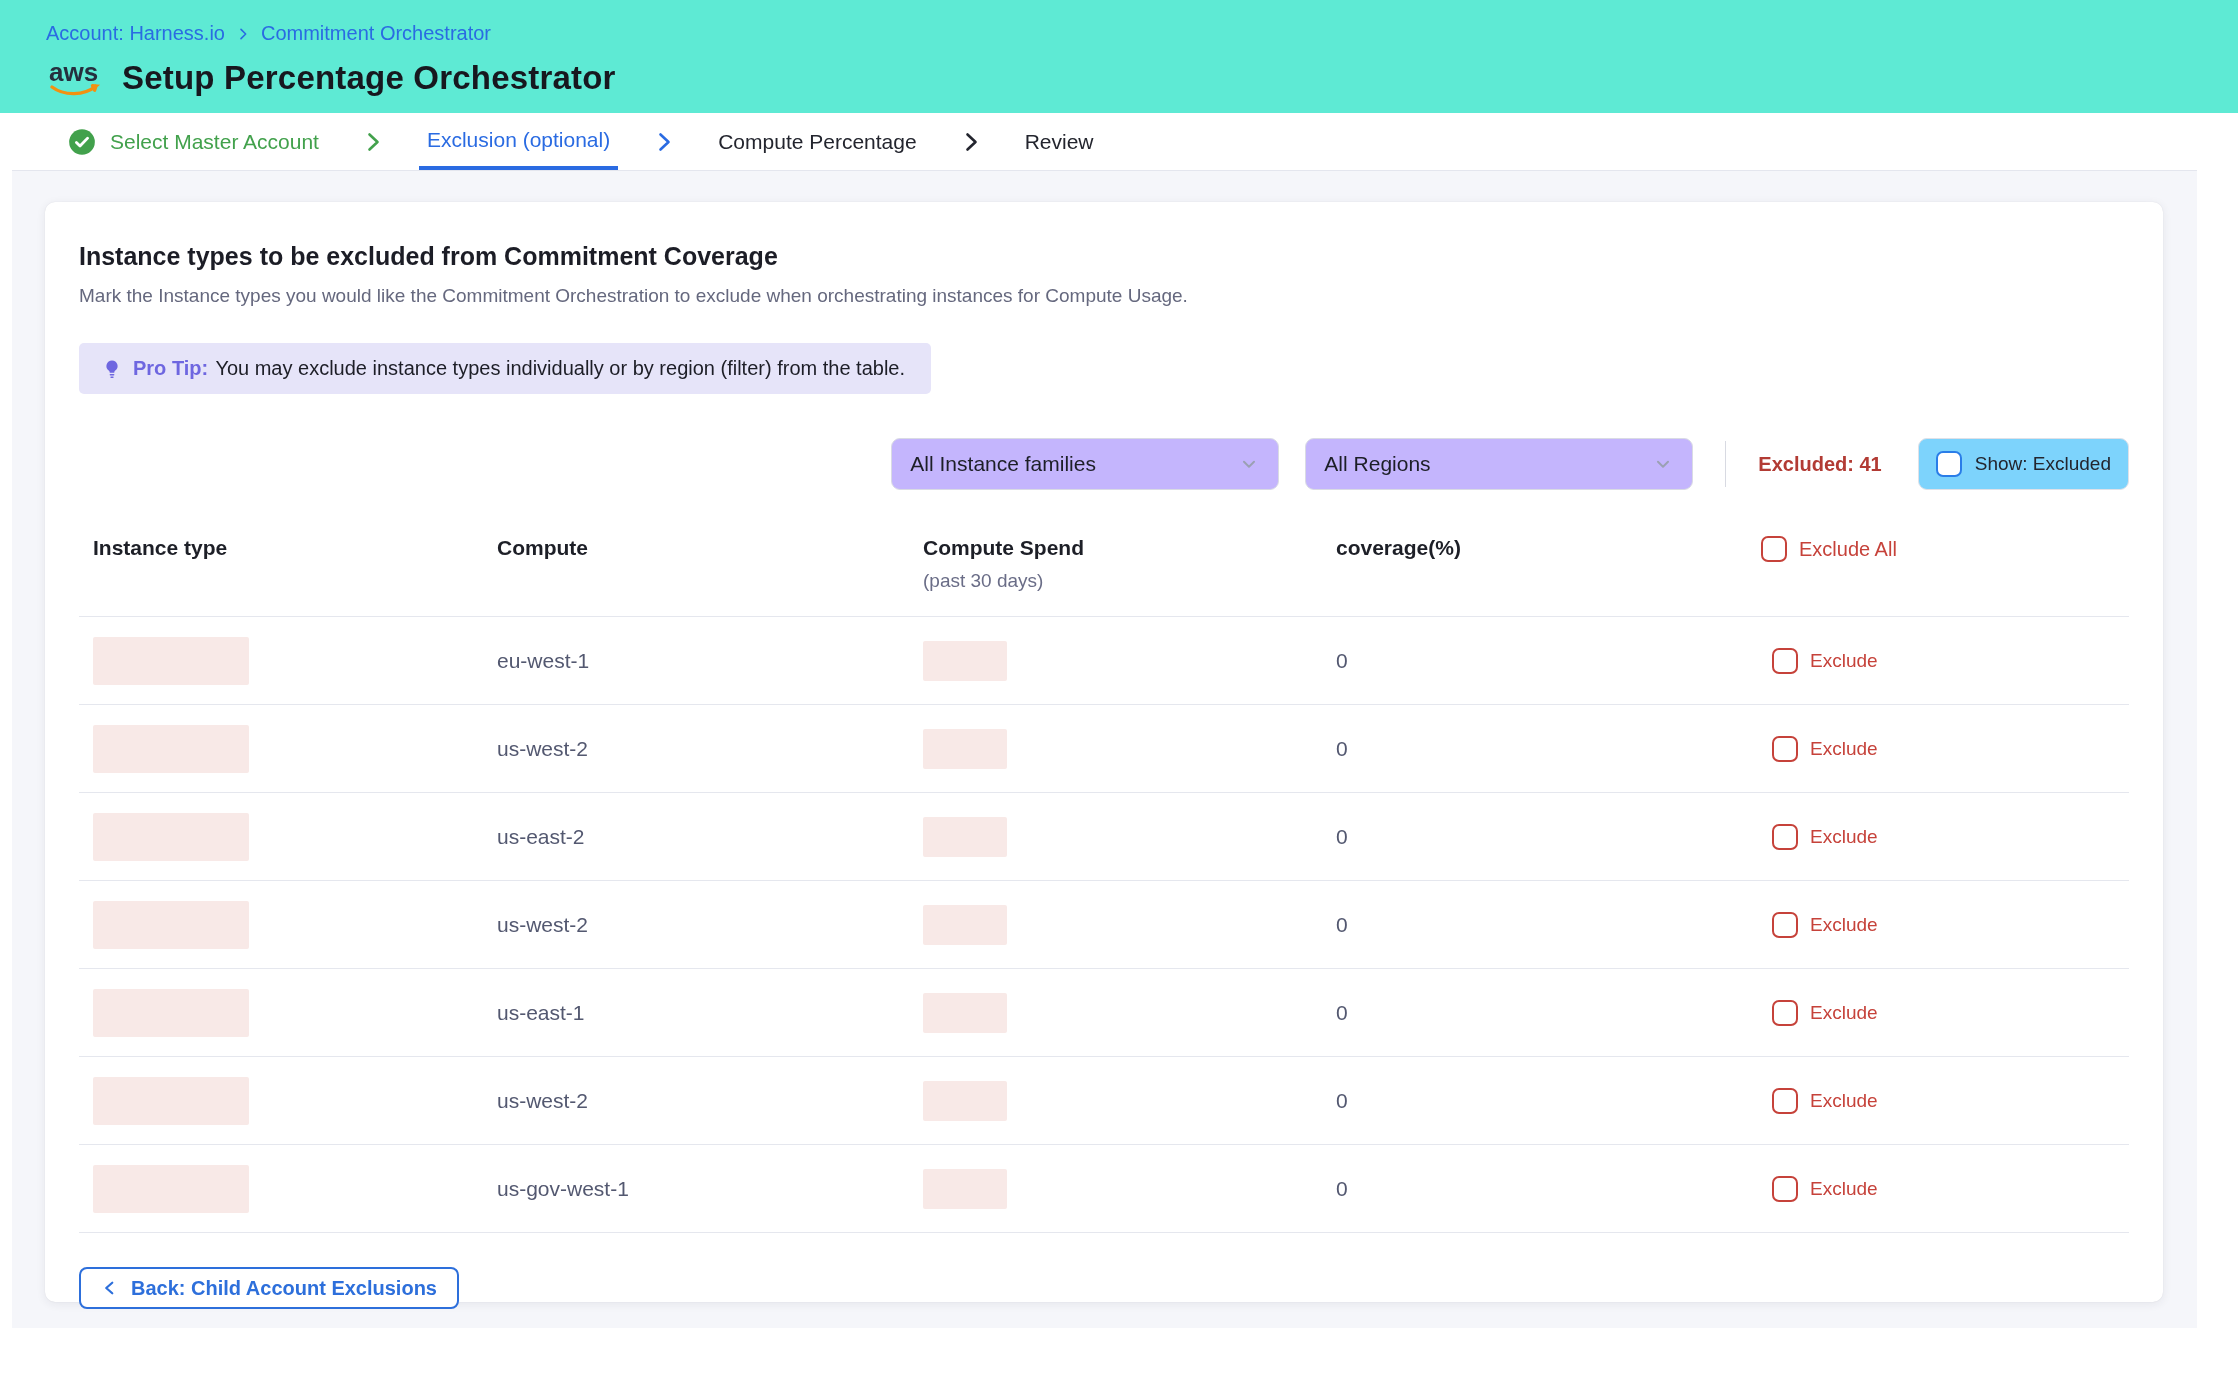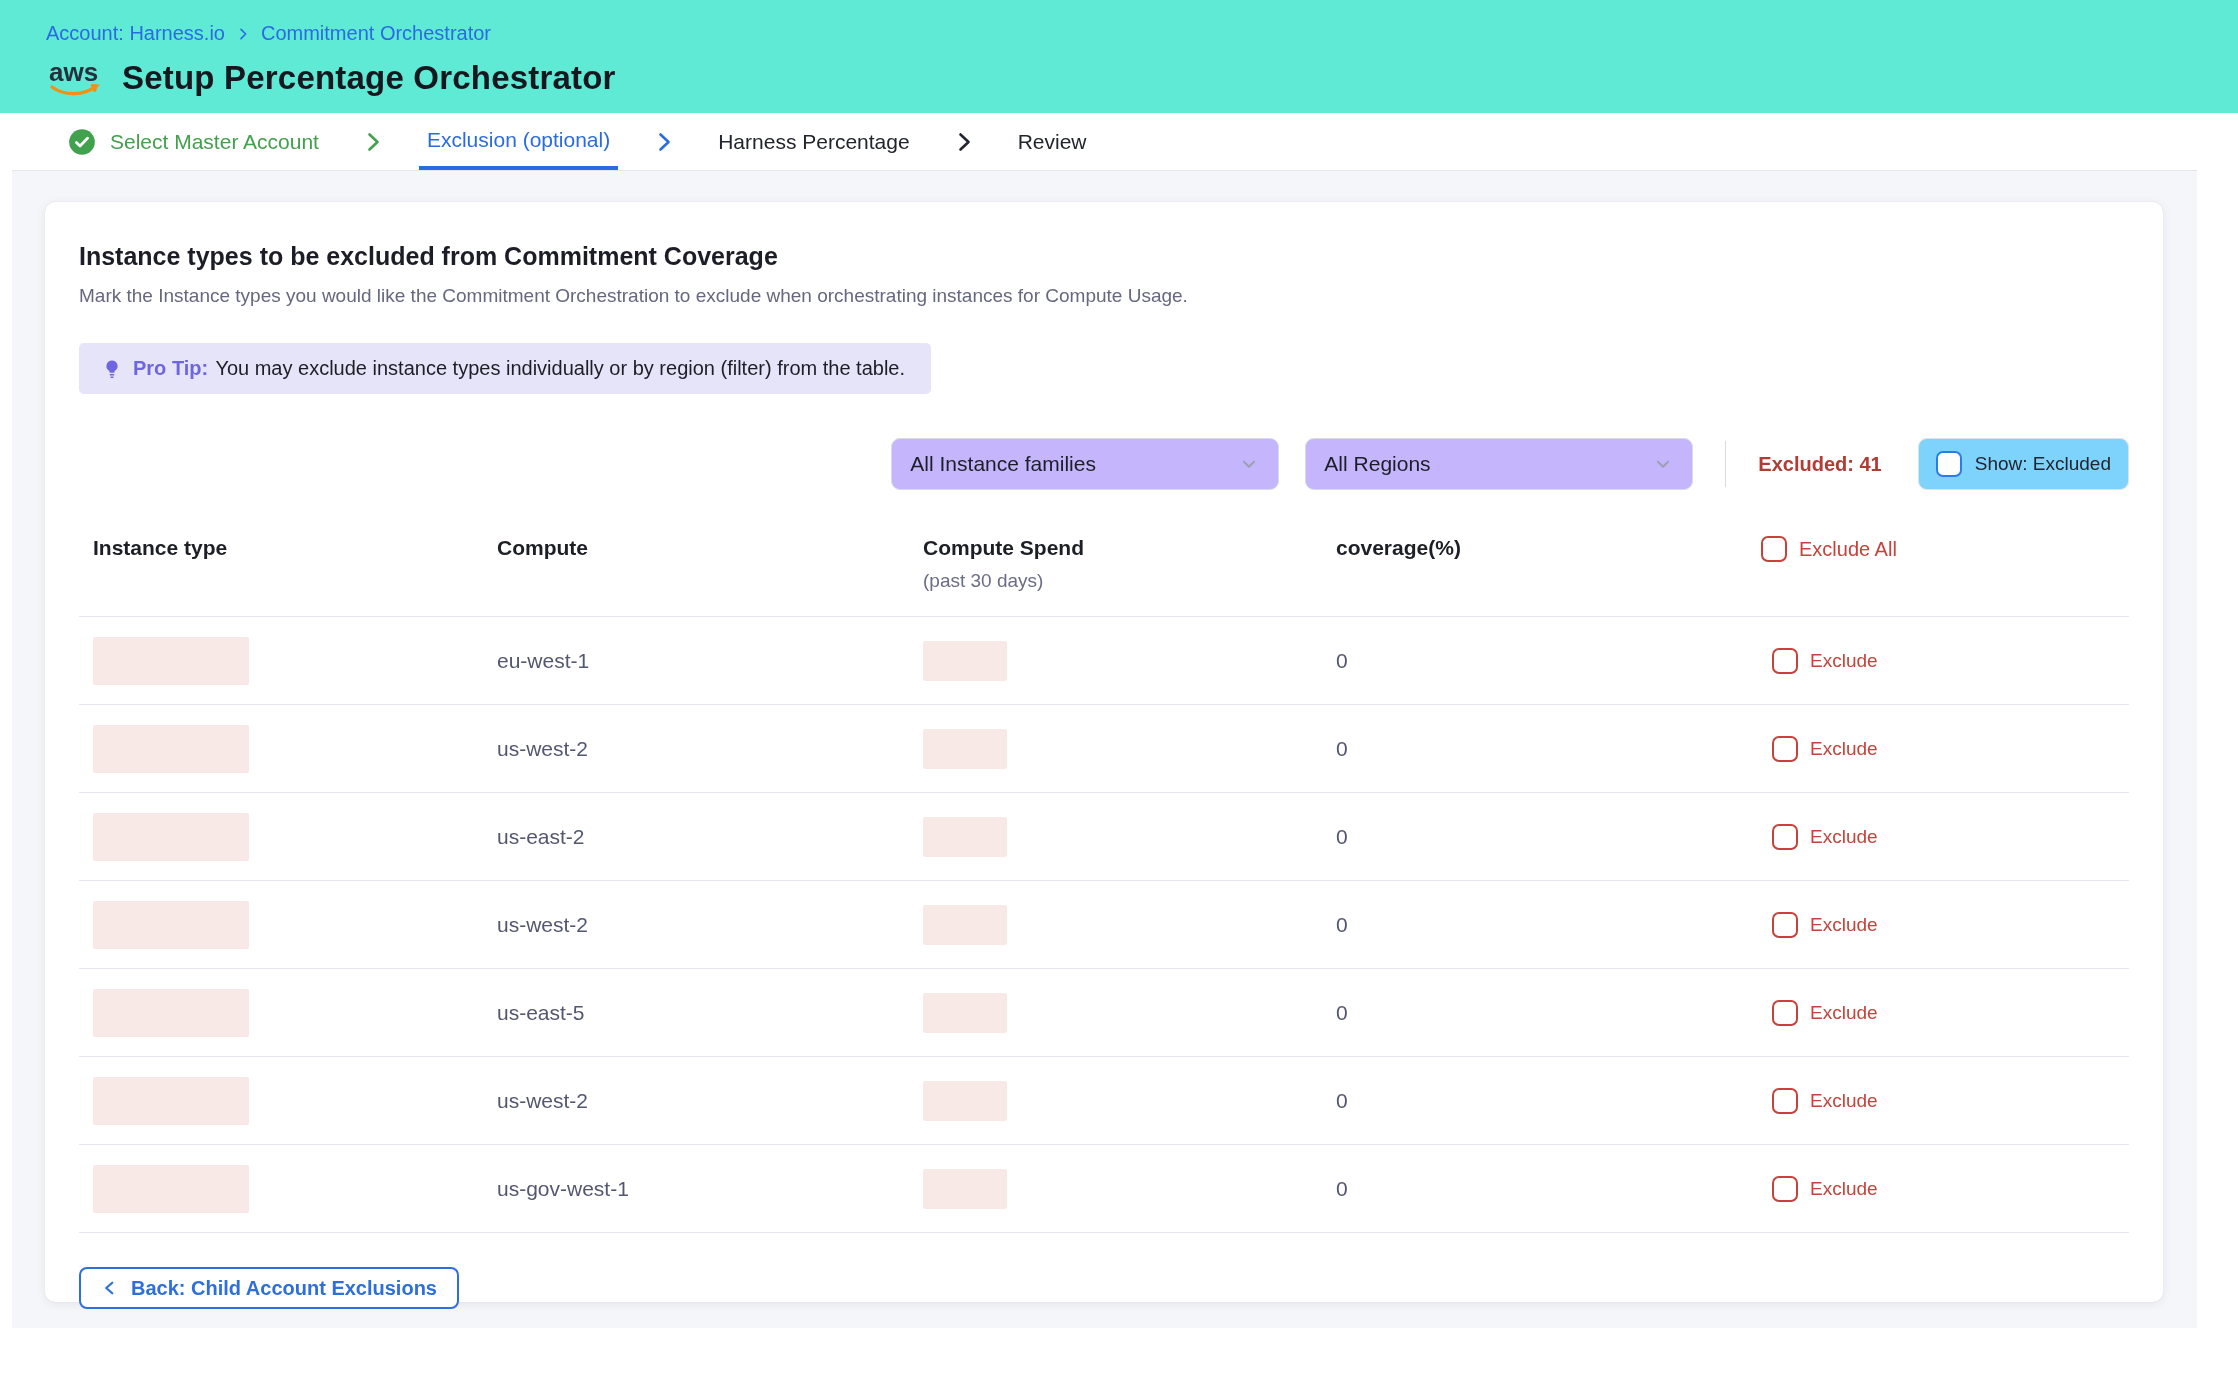--- a/index.html
+++ b/index.html
@@ -126,21 +126,21 @@
   <div class="step active">
     <span class="step-label">Exclusion (optional)</span>
   </div>
   <span class="step-chevron">
     <svg viewBox="0 0 24 24">
         <path d="M8.5 4.5l8 7.5-8 7.5" stroke="#2a6be2" stroke-width="2.6" fill="none" stroke-linecap="round" stroke-linejoin="round"></path>
       </svg>
   </span>
 
   <div class="step upcoming">
-    <span class="step-label">Harness Percentage</span>
+    <span class="step-label">Compute Percentage</span>
   </div>
   <span class="step-chevron">
     <svg viewBox="0 0 24 24">
         <path d="M8.5 4.5l8 7.5-8 7.5" stroke="#23252e" stroke-width="2.6" fill="none" stroke-linecap="round" stroke-linejoin="round"></path>
       </svg>
   </span>
 
   <div class="step upcoming">
     <span class="step-label">Review</span>
   </div>
@@ -265,21 +265,21 @@
             <div class="exclude-cell">
               <span class="checkbox red"></span>
               <span>Exclude</span>
             </div>
           </div>
 
           <div class="t-grid t-row">
             <div>
               <div class="redact instance"></div>
             </div>
-            <div class="cell-region">us-east-5</div>
+            <div class="cell-region">us-east-1</div>
             <div>
               <div class="redact spend"></div>
             </div>
             <div class="cell-coverage">0</div>
             <div class="exclude-cell">
               <span class="checkbox red"></span>
               <span>Exclude</span>
             </div>
           </div>
 

